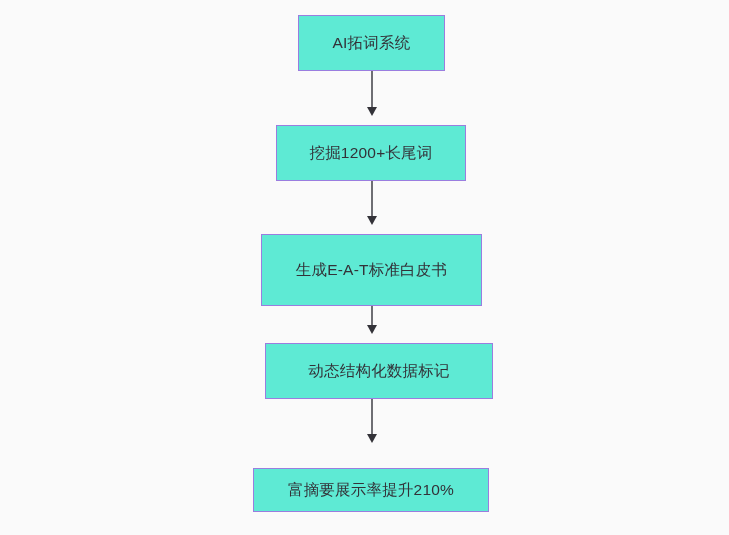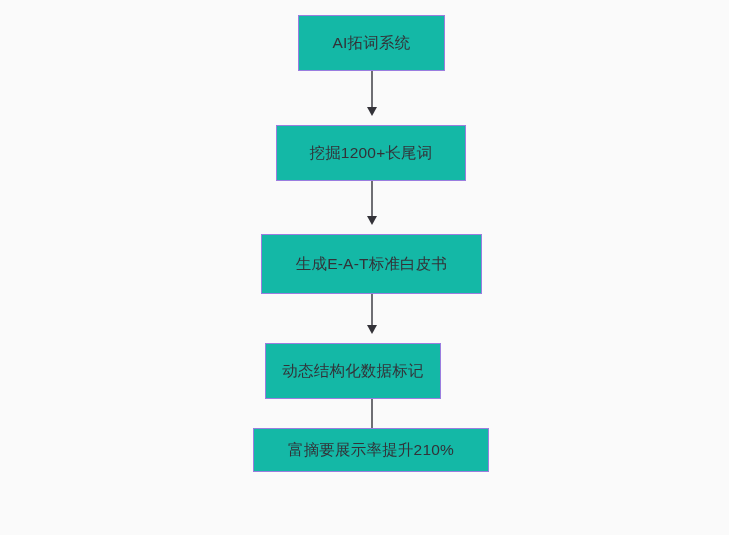--- a/index.html
+++ b/index.html
@@ -14,21 +14,21 @@
     overflow: hidden;
   }
   #flowchart {
     position: relative;
     width: 729px;
     height: 535px;
   }
   .node {
     position: absolute;
     box-sizing: border-box;
-    background: #14b8a6;
+    background: #5eead4;
     border: 1.6px solid #9a7ddf;
     display: flex;
     align-items: center;
     justify-content: center;
     color: #333238;
     font-size: 15.5px;
     letter-spacing: 0.2px;
     white-space: nowrap;
   }
   .node-label {
@@ -81,25 +81,25 @@
   </div>
 
   <div class="node" style="left:298px; top:15px; width:147px; height:56px;">
     <span class="node-label">AI拓词系统</span>
   </div>
 
   <div class="node" style="left:276px; top:125px; width:190px; height:56px;text-align:center;">
     <span class="node-label">挖掘1200+长尾词</span>
   </div>
 
-  <div class="node" style="left:261px; top:234px; width:221px; height:60px;">
+  <div class="node" style="left:261px; top:234px; width:221px; height:72px;">
     <span class="node-label">生成E-A-T标准白皮书</span>
   </div>
 
-  <div class="node" style="left:265px; top:343px; width:176px; height:56px;">
+  <div class="node" style="left:265px; top:343px; width:228px; height:56px;">
     <span class="node-label">动态结构化数据标记</span>
   </div>
 
-  <div class="node" style="left:253px; top:428px; width:236px; height:44px;">
+  <div class="node" style="left:253px; top:468px; width:236px; height:44px;">
     <span class="node-label">富摘要展示率提升210%</span>
   </div>
 
 </div>
 
 </body></html>

